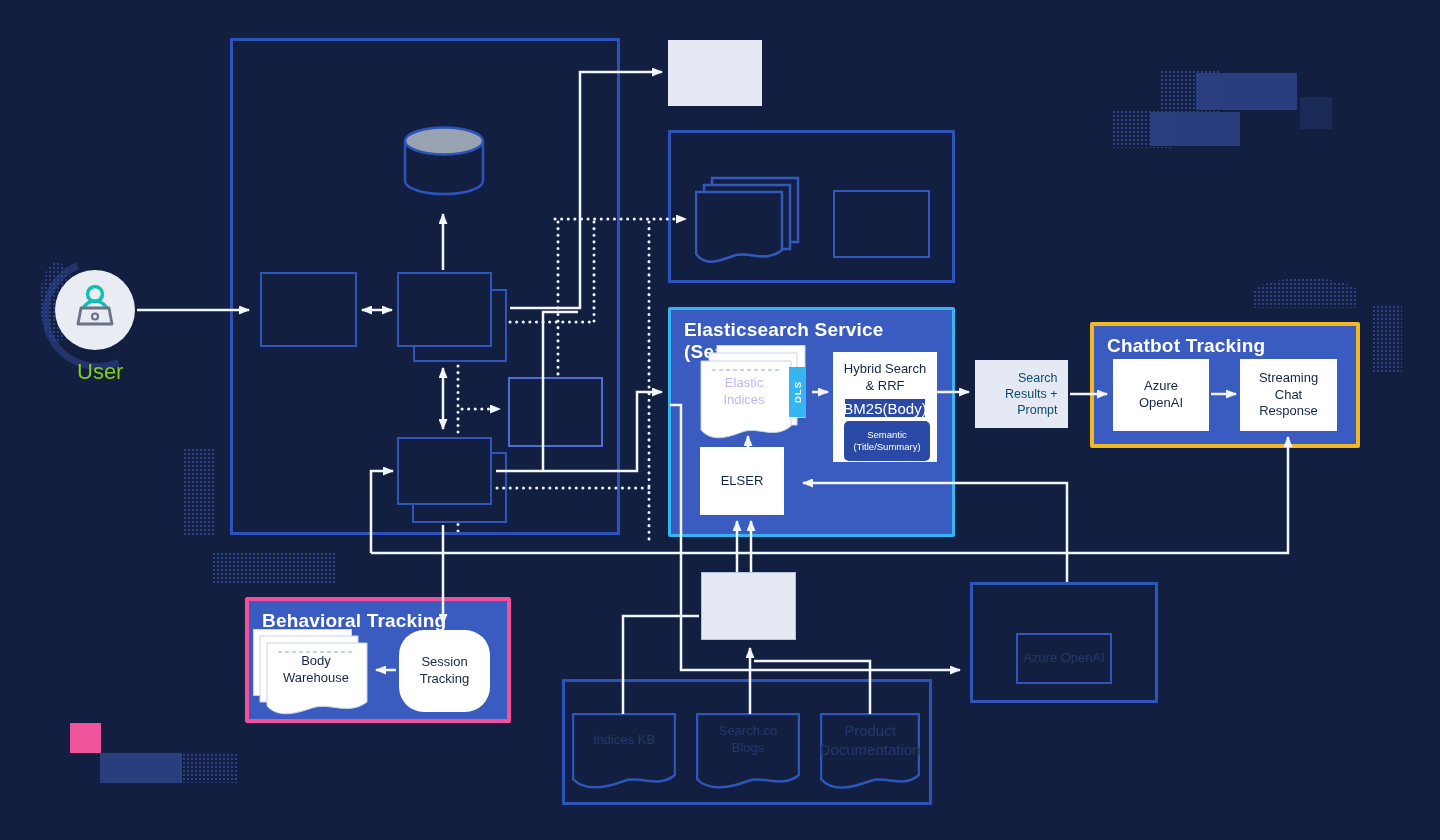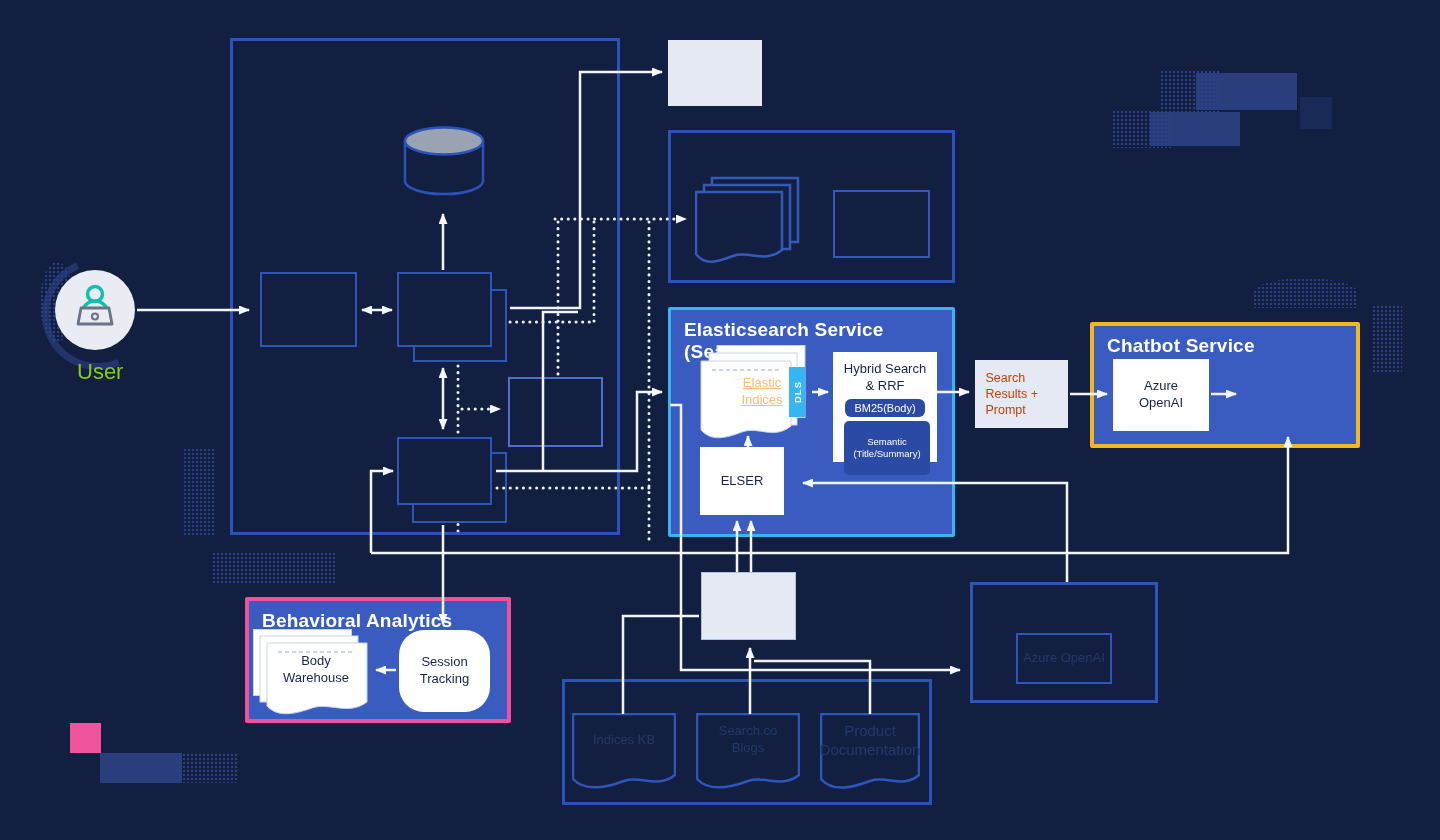--- a/index.html
+++ b/index.html
@@ -14,25 +14,25 @@
   .nbox{position:absolute;border:2.5px solid #2E55B8;background:#121F40;box-sizing:border-box;}
   .nbox.light{border-color:#4E6FD1;}
   .container{position:absolute;border:3px solid #2C52BB;background:transparent;box-sizing:border-box;}
   
   .service{position:absolute;background:#3A5CC0;box-sizing:border-box;border-radius:2px;}
   .service .title{position:absolute;left:13px;top:9px;color:#FFFFFF;font-size:19px;font-weight:700;letter-spacing:.2px;}
   
   .wbox{position:absolute;background:#FFFFFF;box-sizing:border-box;display:flex;align-items:center;justify-content:center;
         text-align:center;color:#16254C;font-size:13px;line-height:1.3;}
   .gbox{position:absolute;background:#E4E9F3;box-sizing:border-box;display:flex;align-items:center;justify-content:center;
-        text-align:left;color:#c2410c;font-size:12.5px;line-height:1.3;}
+        text-align:right;color:#0c4a6e;font-size:12.5px;line-height:1.3;}
   .faint{position:absolute;display:flex;align-items:center;justify-content:center;text-align:center;
          color:#24396B;font-size:13px;line-height:1.3;}
-  .pill{position:absolute;background:#2B4AA6;color:#fff;border-radius:6px;display:flex;align-items:center;justify-content:center;
-        font-size:11px;}
+  .pill{position:absolute;background:#2B4AA6;color:#fff;border-radius:0;display:flex;align-items:center;justify-content:center;
+        font-size:15px;}
   .chip{position:absolute;background:#2B4AA6;color:#fff;border-radius:5px;display:flex;align-items:center;justify-content:center;
         font-size:9.5px;line-height:1.25;text-align:center;}
   .dls{position:absolute;background:#35B5F2;color:#fff;font-size:9.5px;font-weight:600;
        display:flex;align-items:center;justify-content:center;
        writing-mode:vertical-rl;transform:rotate(180deg);letter-spacing:1px;}
   .dots{position:absolute;background-image:radial-gradient(#2B4086 1.1px, transparent 1.25px);background-size:5px 5px;}
   .dots.dense{background-size:4px 4px;}
   .deco-rect{position:absolute;background:#2A3E7D;}
   .userlabel{position:absolute;color:#84cc16;font-size:22px;}
   .sheet{position:absolute;}
@@ -92,46 +92,49 @@
   <div class="service" style="left:668px;top:307px;width:287px;height:230px;border:3.5px solid #35B5F2;">
     <div class="title">Elasticsearch Service (Search)</div>
   </div>
 
   <svg class="sheet" style="left:700px;top:344px;" width="108" height="100" viewBox="0 0 108 100">
     <rect x="17" y="1.5" width="88" height="72" fill="#FFFFFF" stroke="#C9D4E8" stroke-width="1"></rect>
     <rect x="9" y="9" width="88" height="72" fill="#FFFFFF" stroke="#C9D4E8" stroke-width="1"></rect>
     <path d="M1,17 H91 V82 C74,96 58,82 42,88 C26,94 12,98 1,86 Z" fill="#FFFFFF" stroke="#C9D4E8" stroke-width="1"></path>
     <line x1="12" y1="26" x2="80" y2="26" stroke="#C9D4E8" stroke-width="2" stroke-dasharray="4 3"></line>
   </svg>
-  <div class="faint" style="left:724px;top:372px;width:76px;height:40px;color:#fdba74;text-decoration:underline;">Elastic Indices</div>
+  <div class="faint" style="left:706px;top:372px;width:76px;height:40px;color:#c4b5fd;">Elastic Indices</div>
   <div class="dls" style="left:789px;top:367px;width:16px;height:50px;">DLS</div>
 
   <div class="wbox" style="left:833px;top:352px;width:104px;height:110px;align-items:flex-start;">
     <div style="margin-top:9px;width:92px;">Hybrid Search &amp; RRF</div>
   </div>
   <div class="pill" style="left:845px;top:399px;width:80px;height:18px;">BM25(Body)</div>
-  <div class="chip" style="left:844px;top:421px;width:82px;height:32px;padding:11px 2px;">Semantic (Title/Summary)</div>
+  <div class="chip" style="left:844px;top:421px;width:82px;height:32px;padding:4px 2px;">Semantic (Title/Summary)</div>
 
   <div class="wbox" style="left:700px;top:447px;width:84px;height:68px;">
     <div>ELSER</div>
   </div>
 
   <div class="gbox" style="left:975px;top:360px;width:93px;height:68px;">
     <div style="width:72px;">Search Results + Prompt</div>
   </div>
 
   <div class="service" style="left:1090px;top:322px;width:270px;height:126px;border:4px solid #F2B824;">
-    <div class="title">Chatbot Service</div>
+    <div class="title">Chatbot Tracking</div>
   </div>
   <div class="wbox" style="left:1113px;top:359px;width:96px;height:72px;">
     <div style="width:60px;">Azure OpenAI</div>
   </div>
+  <div class="wbox" style="left:1240px;top:359px;width:97px;height:72px;">
+    <div style="width:78px;">Streaming Chat Response</div>
+  </div>
 
   <div class="service" style="left:245px;top:597px;width:266px;height:126px;border:4px solid #F2509B;">
-    <div class="title">Behavioral Analytics</div>
+    <div class="title">Behavioral Tracking</div>
   </div>
   <svg class="sheet" style="left:252px;top:628px;" width="118" height="92" viewBox="0 0 118 92">
     <rect x="1.5" y="1.5" width="98" height="66" fill="#FFFFFF" stroke="#C9D4E8" stroke-width="1"></rect>
     <rect x="8" y="8" width="98" height="66" fill="#FFFFFF" stroke="#C9D4E8" stroke-width="1"></rect>
     <path d="M15,15 H115 V74 C96,88 78,74 60,80 C43,86 26,90 15,78 Z" fill="#FFFFFF" stroke="#C9D4E8" stroke-width="1"></path>
     <line x1="26" y1="24" x2="102" y2="24" stroke="#C9D4E8" stroke-width="2" stroke-dasharray="4 3"></line>
   </svg>
   <div class="faint" style="left:272px;top:650px;width:88px;height:40px;color:#16254C;">Body Warehouse</div>
   <div class="wbox" style="left:399px;top:630px;width:91px;height:82px;border-radius:25px;">
     <div style="width:70px;">Session Tracking</div>

